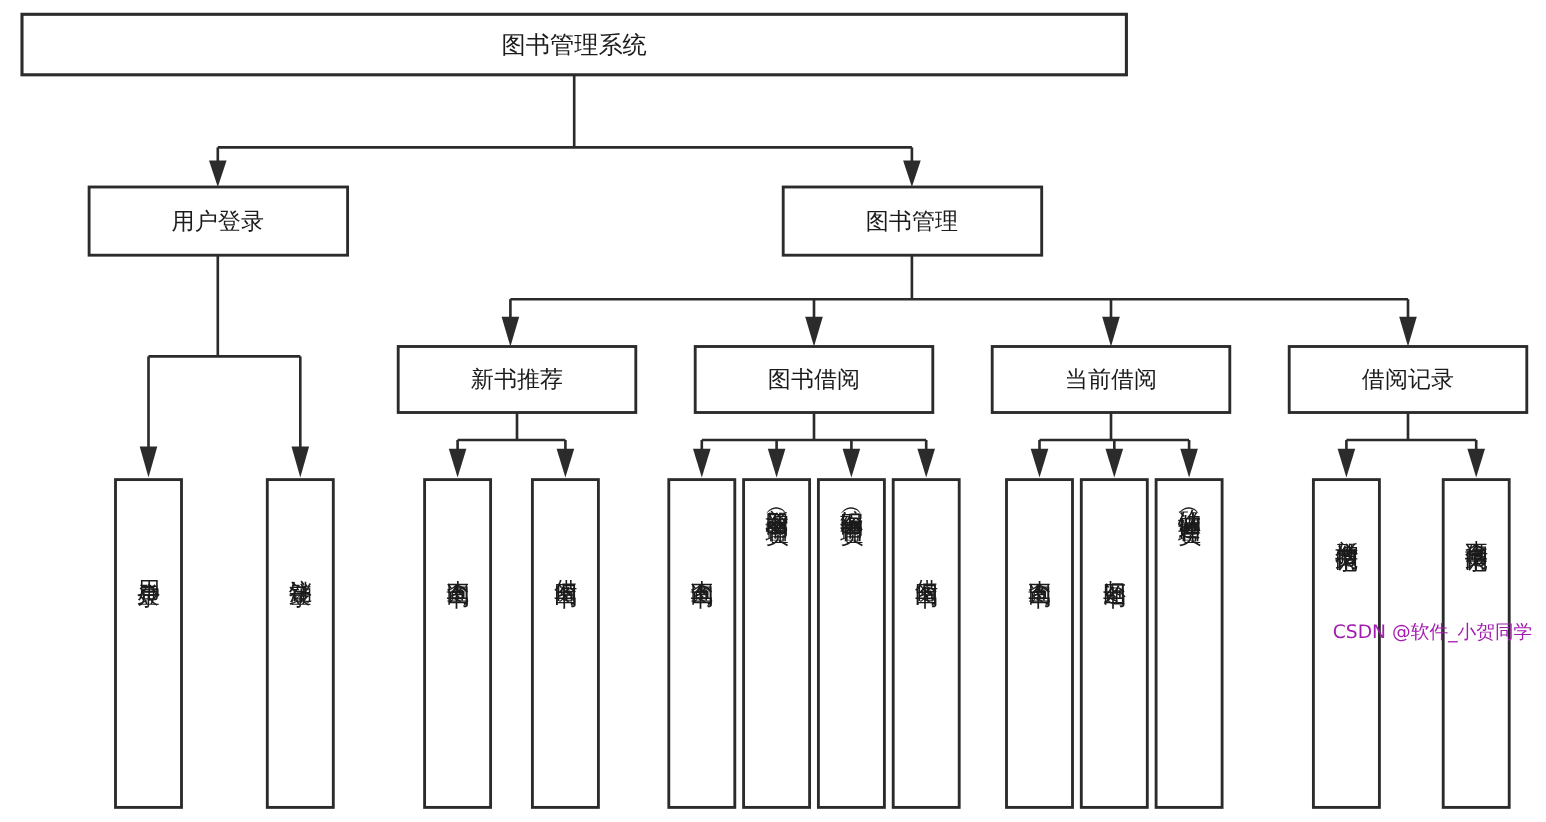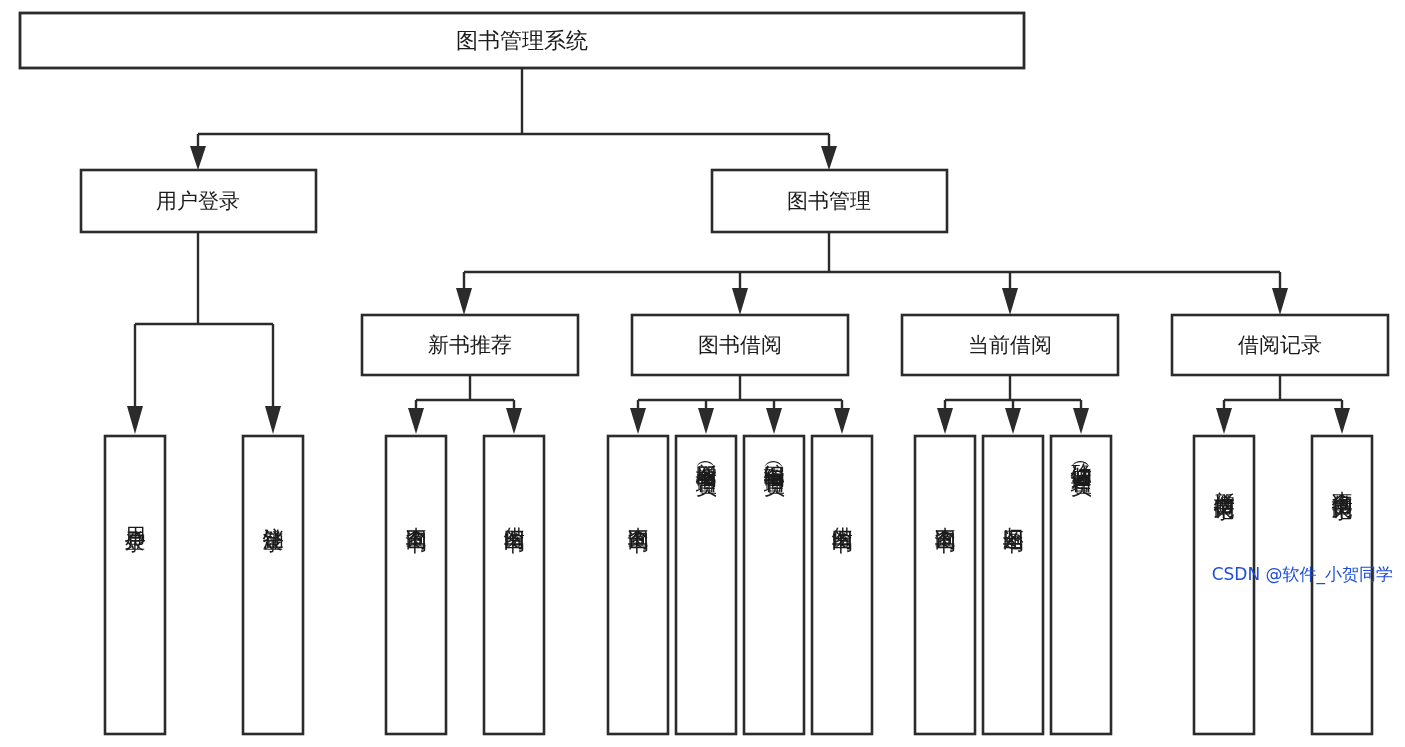--- a/index.html
+++ b/index.html
@@ -68,21 +68,21 @@
     color: #1b1b1b;
     letter-spacing: 2px;
     white-space: nowrap;
   }
   #watermark {
     position: absolute;
     right: 12px;
     bottom: 6px;
     font-family: "DejaVu Sans", "Liberation Sans", sans-serif;
     font-size: 17px;
-    color: #1d4ed8;
+    color: #a21caf;
     white-space: nowrap;
     pointer-events: none;
   }
 </style>
 </head>
 <body>
 
 <div id="diagram-root">
 
   <svg id="diagram-svg" width="1405" height="747" viewBox="0 0 1405 747" xmlns="http://www.w3.org/2000/svg">

